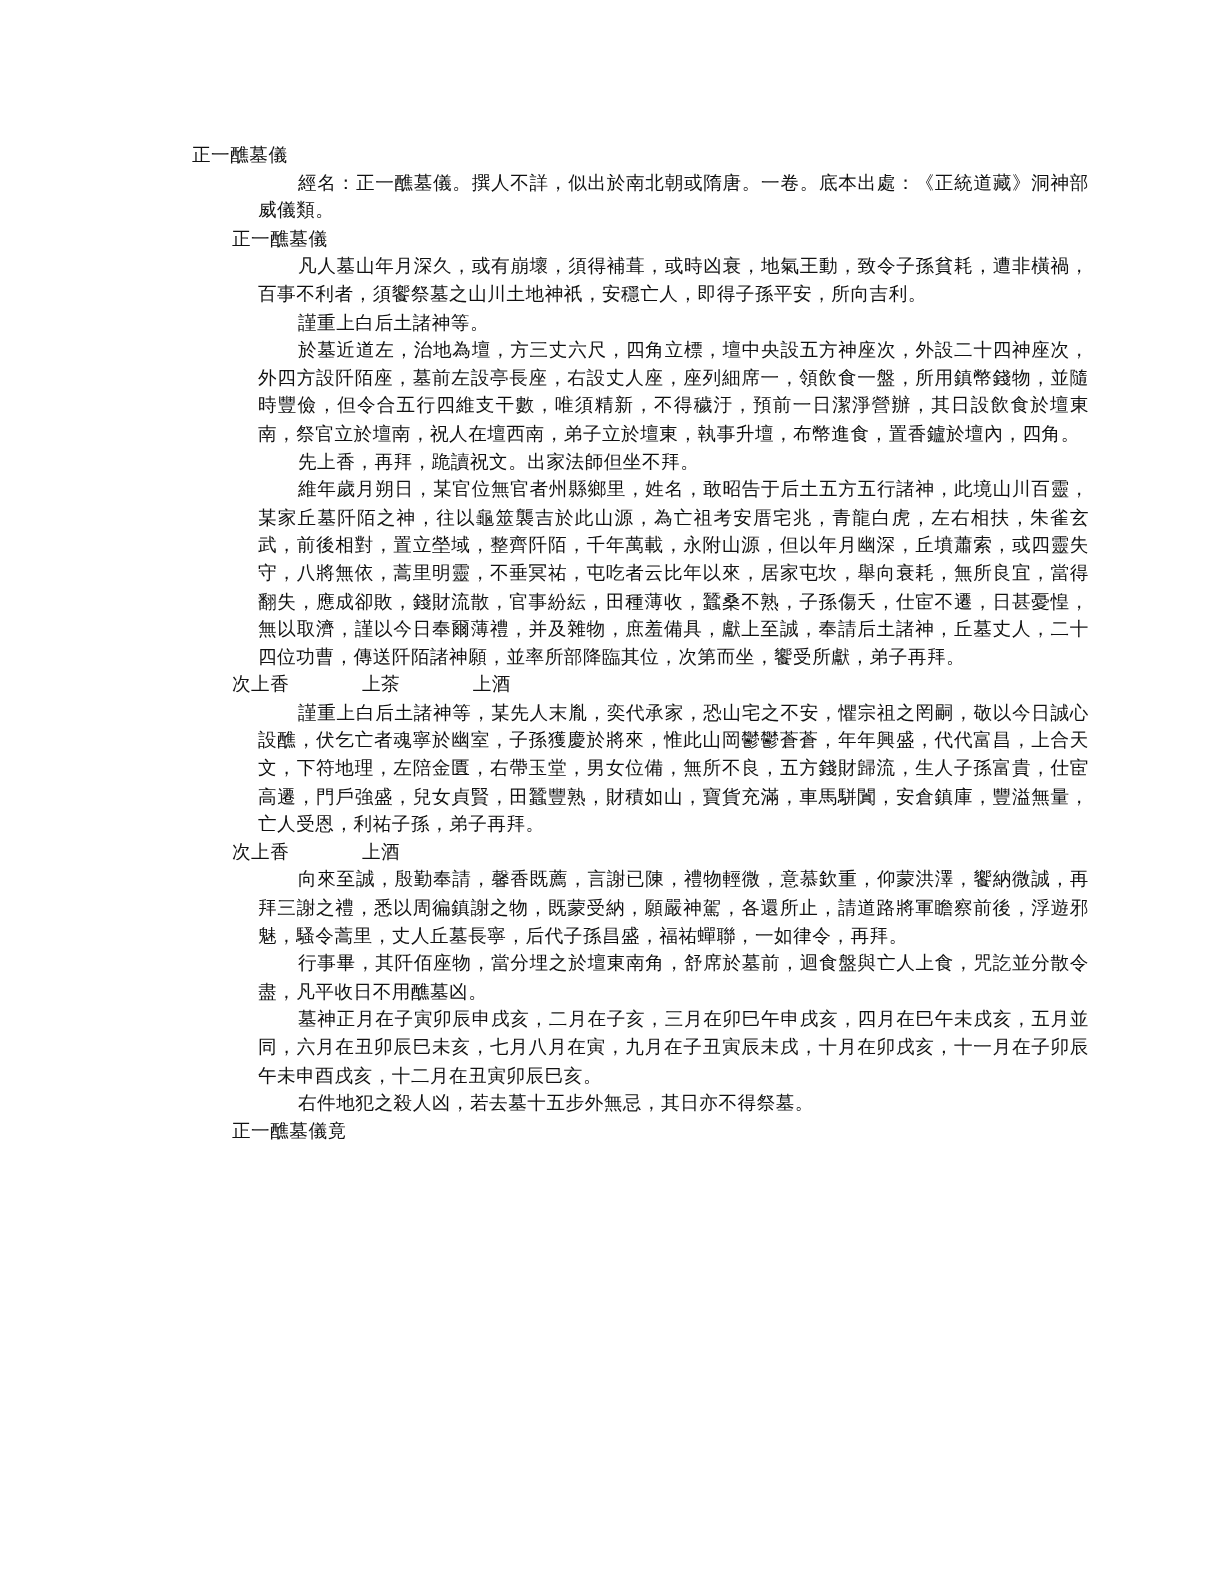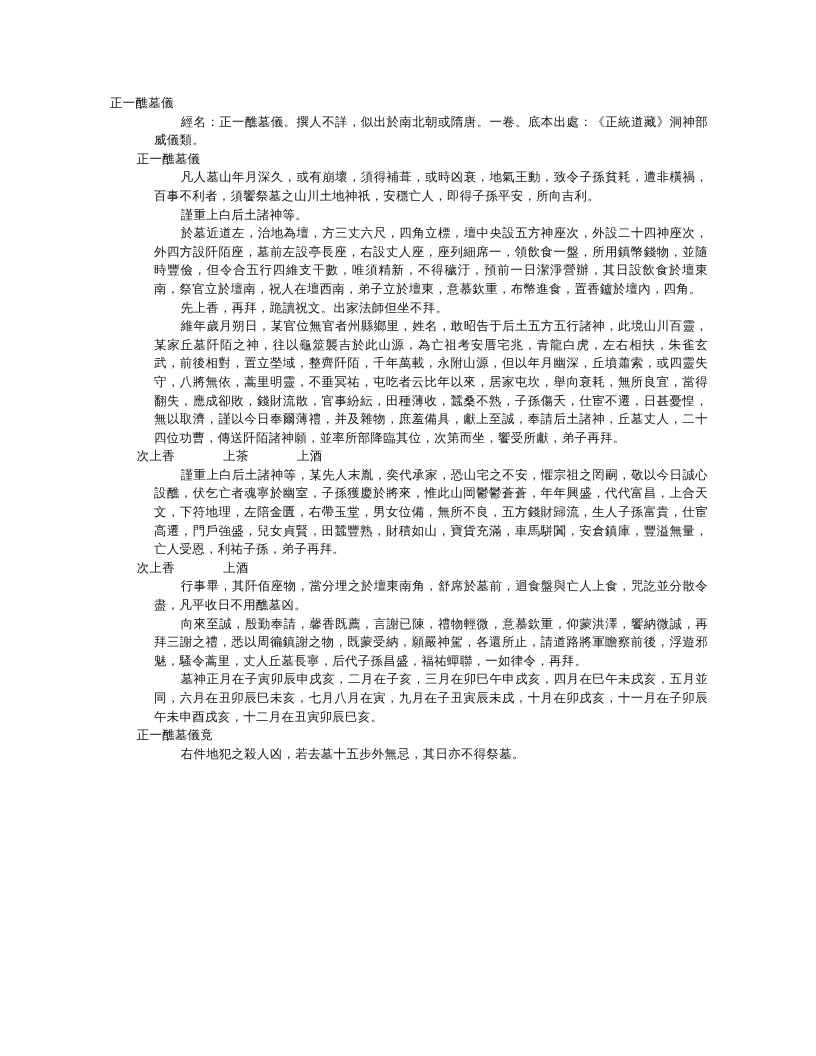--- a/index.html
+++ b/index.html
@@ -2,47 +2,47 @@
 <html><head>
 <meta charset="utf-8">
 <style>
   html, body { margin: 0; padding: 0; background: #ffffff; }
   body {
     width: 816px; height: 1056px; position: relative; overflow: hidden;
     font-family: "DejaVu Serif", "Liberation Serif", serif;
     color: #111111;
   }
   .page {
-    position: absolute; left: 110px; top: 94px; width: 598px;
+    position: absolute; left: 128px; top: 94px; width: 598px;
     font-size: 12.4px; line-height: 18.6px; letter-spacing: 0.35px;
   }
   .line { display: block; margin: 0; white-space: normal; text-align: justify; }
   .p { text-indent: 2.15em; margin-left: 44px; }
   .heading { text-indent: 0; }
   .subhead { text-indent: 2.15em; }
   .offerings { text-indent: 2.15em; }
   .offerings span { display: inline-block; margin-right: 3.9em; text-indent: 0; }
 </style>
 </head>
 <body>
 
 <div class="page">
   <p class="line heading">正一醮墓儀</p>
   <p class="line p">經名：正一醮墓儀。撰人不詳，似出於南北朝或隋唐。一卷。底本出處：《正統道藏》洞神部威儀類。</p>
   <p class="line subhead">正一醮墓儀</p>
   <p class="line p">凡人墓山年月深久，或有崩壞，須得補葺，或時凶衰，地氣王動，致令子孫貧耗，遭非橫禍，百事不利者，須饗祭墓之山川土地神祇，安穩亡人，即得子孫平安，所向吉利。</p>
   <p class="line p">謹重上白后土諸神等。</p>
-  <p class="line p">於墓近道左，治地為壇，方三丈六尺，四角立標，壇中央設五方神座次，外設二十四神座次，外四方設阡陌座，墓前左設亭長座，右設丈人座，座列細席一，領飲食一盤，所用鎮幣錢物，並隨時豐儉，但令合五行四維支干數，唯須精新，不得穢汙，預前一日潔淨營辦，其日設飲食於壇東南，祭官立於壇南，祝人在壇西南，弟子立於壇東，意慕欽重，布幣進食，置香鑪於壇內，四角。</p>
+  <p class="line p">於墓近道左，治地為壇，方三丈六尺，四角立標，壇中央設五方神座次，外設二十四神座次，外四方設阡陌座，墓前左設亭長座，右設丈人座，座列細席一，領飲食一盤，所用鎮幣錢物，並隨時豐儉，但令合五行四維支干數，唯須精新，不得穢汙，預前一日潔淨營辦，其日設飲食於壇東南，祭官立於壇南，祝人在壇西南，弟子立於壇東，執事升壇，布幣進食，置香鑪於壇內，四角。</p>
   <p class="line p">先上香，再拜，跪讀祝文。出家法師但坐不拜。</p>
   <p class="line p">維年歲月朔日，某官位無官者州縣鄉里，姓名，敢昭告于后土五方五行諸神，此境山川百靈，某家丘墓阡陌之神，往以龜筮襲吉於此山源，為亡祖考安厝宅兆，青龍白虎，左右相扶，朱雀玄武，前後相對，置立塋域，整齊阡陌，千年萬載，永附山源，但以年月幽深，丘墳蕭索，或四靈失守，八將無依，蒿里明靈，不垂冥祐，屯吃者云比年以來，居家屯坎，舉向衰耗，無所良宜，當得翻失，應成卻敗，錢財流散，官事紛紜，田種薄收，蠶桑不熟，子孫傷夭，仕宦不遷，日甚憂惶，無以取濟，謹以今日奉爾薄禮，并及雜物，庶羞備具，獻上至誠，奉請后土諸神，丘墓丈人，二十四位功曹，傳送阡陌諸神願，並率所部降臨其位，次第而坐，饗受所獻，弟子再拜。</p>
   <p class="line offerings">
     <span>次上香</span><span>上茶</span><span>上酒</span>
   </p>
   <p class="line p">謹重上白后土諸神等，某先人末胤，奕代承家，恐山宅之不安，懼宗祖之罔嗣，敬以今日誠心設醮，伏乞亡者魂寧於幽室，子孫獲慶於將來，惟此山岡鬱鬱蒼蒼，年年興盛，代代富昌，上合天文，下符地理，左陪金匱，右帶玉堂，男女位備，無所不良，五方錢財歸流，生人子孫富貴，仕宦高遷，門戶強盛，兒女貞賢，田蠶豐熟，財積如山，寶貨充滿，車馬駢闐，安倉鎮庫，豐溢無量，亡人受恩，利祐子孫，弟子再拜。</p>
   <p class="line offerings">
     <span>次上香</span><span>上酒</span>
   </p>
+  <p class="line p">向來至誠，殷勤奉請，馨香既薦，言謝已陳，禮物輕微，意慕欽重，仰蒙洪澤，饗納微誠，再拜三謝之禮，悉以周徧鎮謝之物，既蒙受納，願嚴神駕，各還所止，請道路將軍瞻察前後，浮遊邪魅，騷令蒿里，丈人丘墓長寧，后代子孫昌盛，福祐蟬聯，一如律令，再拜。</p>
   <p class="line p">行事畢，其阡佰座物，當分埋之於壇東南角，舒席於墓前，迴食盤與亡人上食，咒訖並分散令盡，凡平收日不用醮墓凶。</p>
-  <p class="line p">向來至誠，殷勤奉請，馨香既薦，言謝已陳，禮物輕微，意慕欽重，仰蒙洪澤，饗納微誠，再拜三謝之禮，悉以周徧鎮謝之物，既蒙受納，願嚴神駕，各還所止，請道路將軍瞻察前後，浮遊邪魅，騷令蒿里，丈人丘墓長寧，后代子孫昌盛，福祐蟬聯，一如律令，再拜。</p>
   <p class="line p">墓神正月在子寅卯辰申戌亥，二月在子亥，三月在卯巳午申戌亥，四月在巳午未戌亥，五月並同，六月在丑卯辰巳未亥，七月八月在寅，九月在子丑寅辰未戌，十月在卯戌亥，十一月在子卯辰午未申酉戌亥，十二月在丑寅卯辰巳亥。</p>
+  <p class="line p">右件地犯之殺人凶，若去墓十五步外無忌，其日亦不得祭墓。</p>
   <p class="line subhead">正一醮墓儀竟</p>
-  <p class="line p">右件地犯之殺人凶，若去墓十五步外無忌，其日亦不得祭墓。</p>
 </div>
 
 </body></html>

